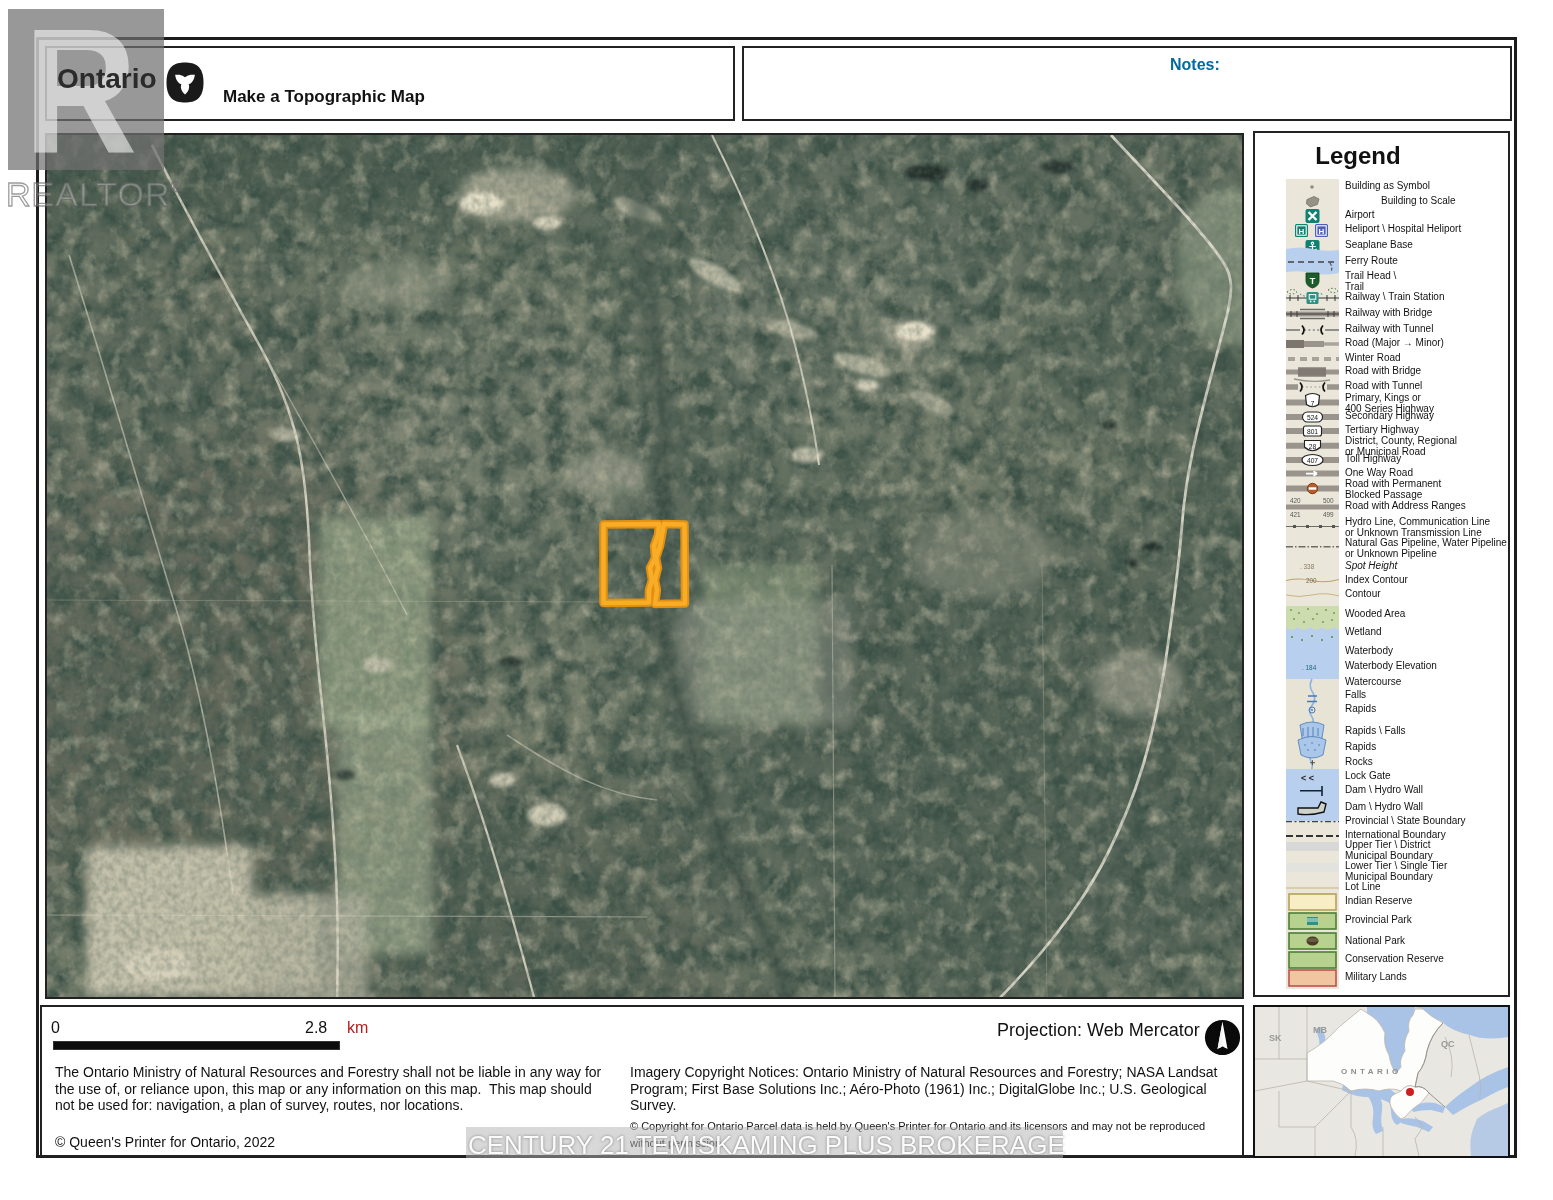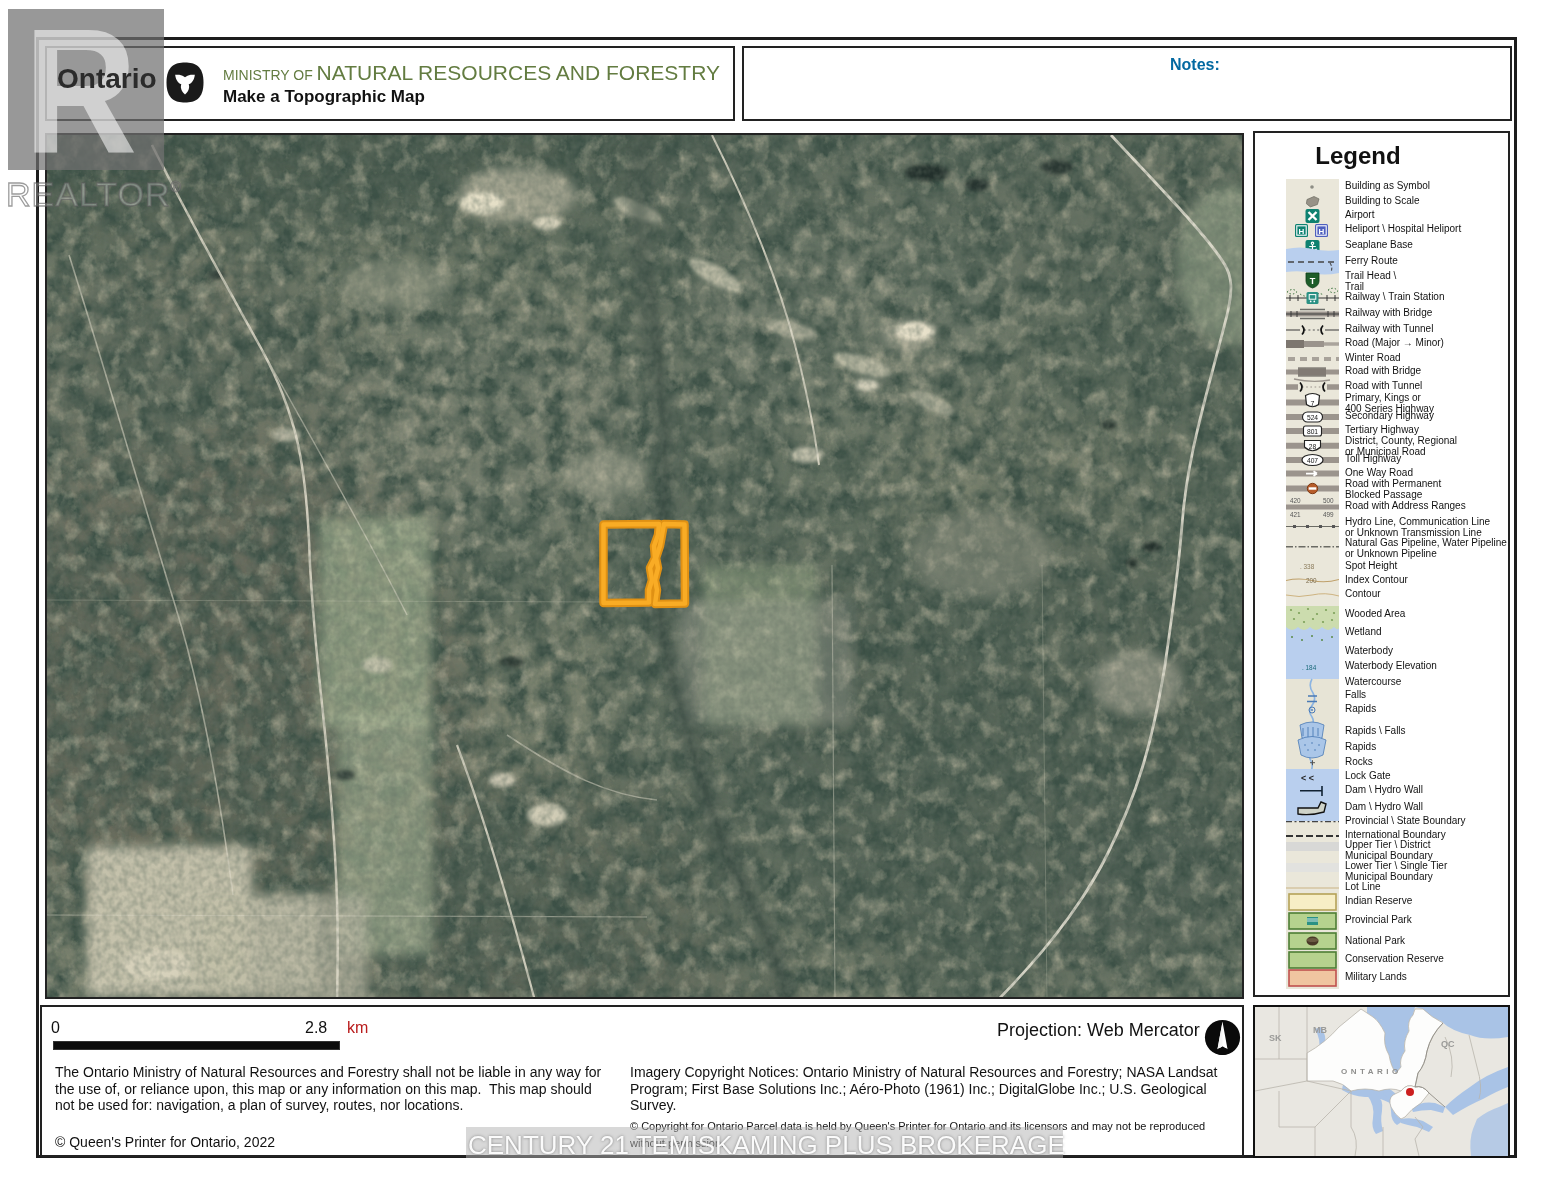--- a/index.html
+++ b/index.html
@@ -26,23 +26,20 @@
   <svg class="abs" style="left:121px;top:16px;" width="38" height="41" viewBox="0 0 38 41">
     <path d="M19 0.5 C29 0.5 37.5 4 37.5 20.5 C37.5 37 29 40.5 19 40.5 C9 40.5 0.5 37 0.5 20.5 C0.5 4 9 0.5 19 0.5 Z" fill="#1a1a1a"></path>
     <g fill="#fff">
       <g transform="translate(19,20.5)">
         <path transform="rotate(-52)" d="M0,-12.5 C4.5,-8 5.5,-3 2.2,0.8 C1,2 -1,2 -2.2,0.8 C-5.5,-3 -4.5,-8 0,-12.5 Z"></path>
         <path transform="rotate(52)" d="M0,-12.5 C4.5,-8 5.5,-3 2.2,0.8 C1,2 -1,2 -2.2,0.8 C-5.5,-3 -4.5,-8 0,-12.5 Z"></path>
         <path transform="rotate(180)" d="M0,-12 C4.5,-8 5.5,-3 2.2,0.8 C1,2 -1,2 -2.2,0.8 C-5.5,-3 -4.5,-8 0,-12 Z"></path>
       </g>
     </g>
   </svg>
-  <div class="abs" style="left:178px;top:15px;white-space:nowrap;">
-    <span style="font-size:14px;color:#637c41;">MINISTRY OF </span><span style="font-size:21px;color:#637c41;">NATURAL RESOURCES AND FORESTRY</span>
-  </div>
   <div class="abs" style="left:178px;top:41px;font-size:17px;font-weight:bold;color:#111;">Make a Topographic Map</div>
 </div>
 
 <div class="abs" id="notesbox">
   <div class="abs" style="left:426px;top:8px;font-size:16px;font-weight:bold;color:#0369a1;">Notes:</div>
 </div>
 
 <div class="abs" id="mapbox">
 <svg width="1199" height="866" viewBox="0 0 1199 866">
 <defs>
@@ -322,21 +319,21 @@
     <rect x="3" y="734" width="47" height="16" fill="#b6d28e" stroke="#4e7e35" stroke-width="1.6"></rect>
     <rect x="21" y="738" width="11" height="8" fill="#2a9184"></rect>
       <path d="M21,740 h11 M21,742 h11" stroke="#fff" stroke-width="0.8"></path>
     <rect x="3" y="754" width="47" height="16" fill="#b6d28e" stroke="#4e7e35" stroke-width="1.6"></rect>
     <ellipse cx="26.5" cy="762" rx="6" ry="4.5" fill="#4a3a28"></ellipse>
       <ellipse cx="26.5" cy="761" rx="6" ry="2" fill="#6a5a42"></ellipse>
     <rect x="3" y="773" width="47" height="16" fill="#b6d28e" stroke="#4e7e35" stroke-width="1.6"></rect>
     <rect x="3" y="791" width="47" height="16" fill="#f0c5a0" stroke="#c0504e" stroke-width="1.6"></rect>
   </svg>
   <div class="ll" style="top:48px;">Building as Symbol</div>
-  <div class="ll" style="top:63px;">Building to Scale</div>
+  <div class="ll" style="top:63px;margin-left:36px;">Building to Scale</div>
   <div class="ll" style="top:77px;">Airport</div>
   <div class="ll" style="top:91px;">Heliport \ Hospital Heliport</div>
   <div class="ll" style="top:107px;">Seaplane Base</div>
   <div class="ll" style="top:123px;">Ferry Route</div>
   <div class="ll" style="top:138px;">Trail Head \<br>Trail</div>
   <div class="ll" style="top:159px;">Railway \ Train Station</div>
   <div class="ll" style="top:175px;">Railway with Bridge</div>
   <div class="ll" style="top:191px;">Railway with Tunnel</div>
   <div class="ll" style="top:205px;">Road (Major → Minor)</div>
   <div class="ll" style="top:220px;">Winter Road</div>
@@ -345,21 +342,21 @@
   <div class="ll" style="top:260px;">Primary, Kings or<br>400 Series Highway</div>
   <div class="ll" style="top:278px;">Secondary Highway</div>
   <div class="ll" style="top:292px;">Tertiary Highway</div>
   <div class="ll" style="top:303px;">District, County, Regional<br>or Municipal Road</div>
   <div class="ll" style="top:321px;">Toll Highway</div>
   <div class="ll" style="top:335px;">One Way Road</div>
   <div class="ll" style="top:346px;">Road with Permanent<br>Blocked Passage</div>
   <div class="ll" style="top:368px;">Road with Address Ranges</div>
   <div class="ll" style="top:384px;">Hydro Line, Communication Line<br>or Unknown Transmission Line</div>
   <div class="ll" style="top:405px;">Natural Gas Pipeline, Water Pipeline<br>or Unknown Pipeline</div>
-  <div class="ll" style="top:428px;">Spot Height</div>
+  <div class="ll" style="top:428px;font-style:italic;">Spot Height</div>
   <div class="ll" style="top:442px;">Index Contour</div>
   <div class="ll" style="top:456px;">Contour</div>
   <div class="ll" style="top:476px;">Wooded Area</div>
   <div class="ll" style="top:494px;">Wetland</div>
   <div class="ll" style="top:513px;">Waterbody</div>
   <div class="ll" style="top:528px;">Waterbody Elevation</div>
   <div class="ll" style="top:544px;">Watercourse</div>
   <div class="ll" style="top:557px;">Falls</div>
   <div class="ll" style="top:571px;">Rapids</div>
   <div class="ll" style="top:593px;">Rapids \ Falls</div>

